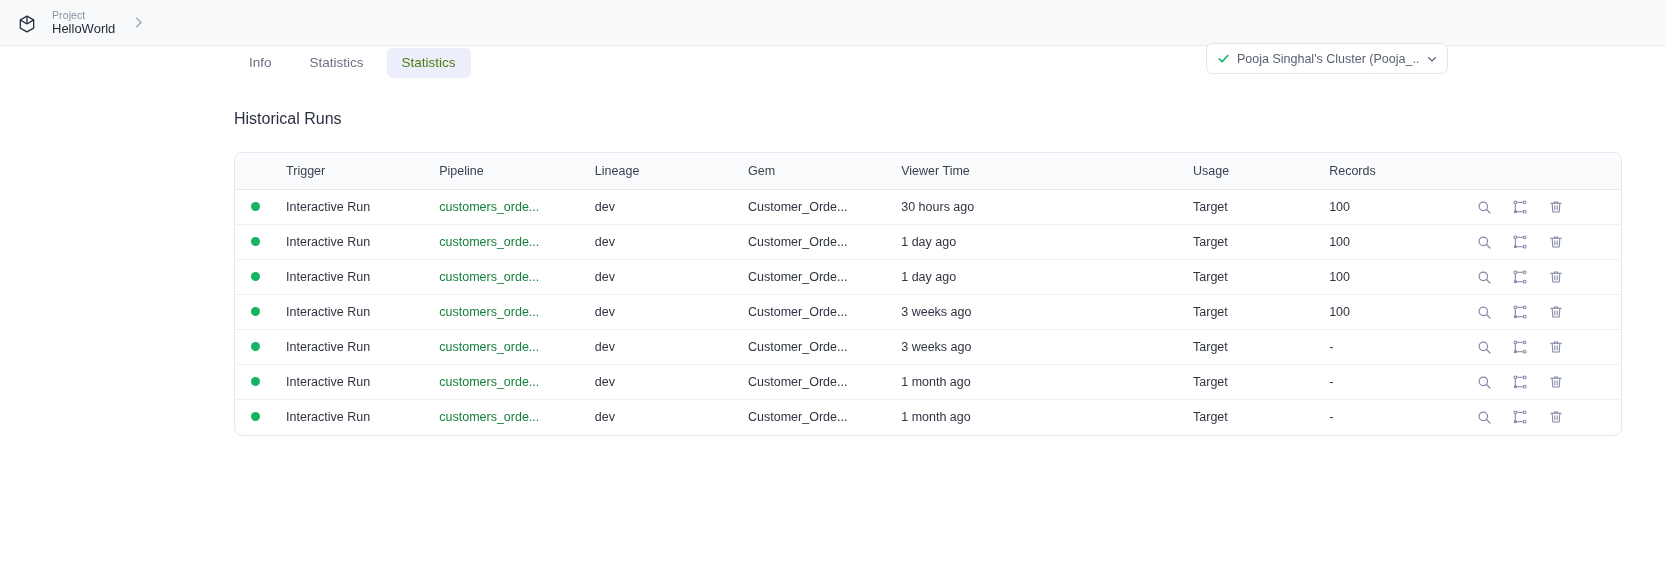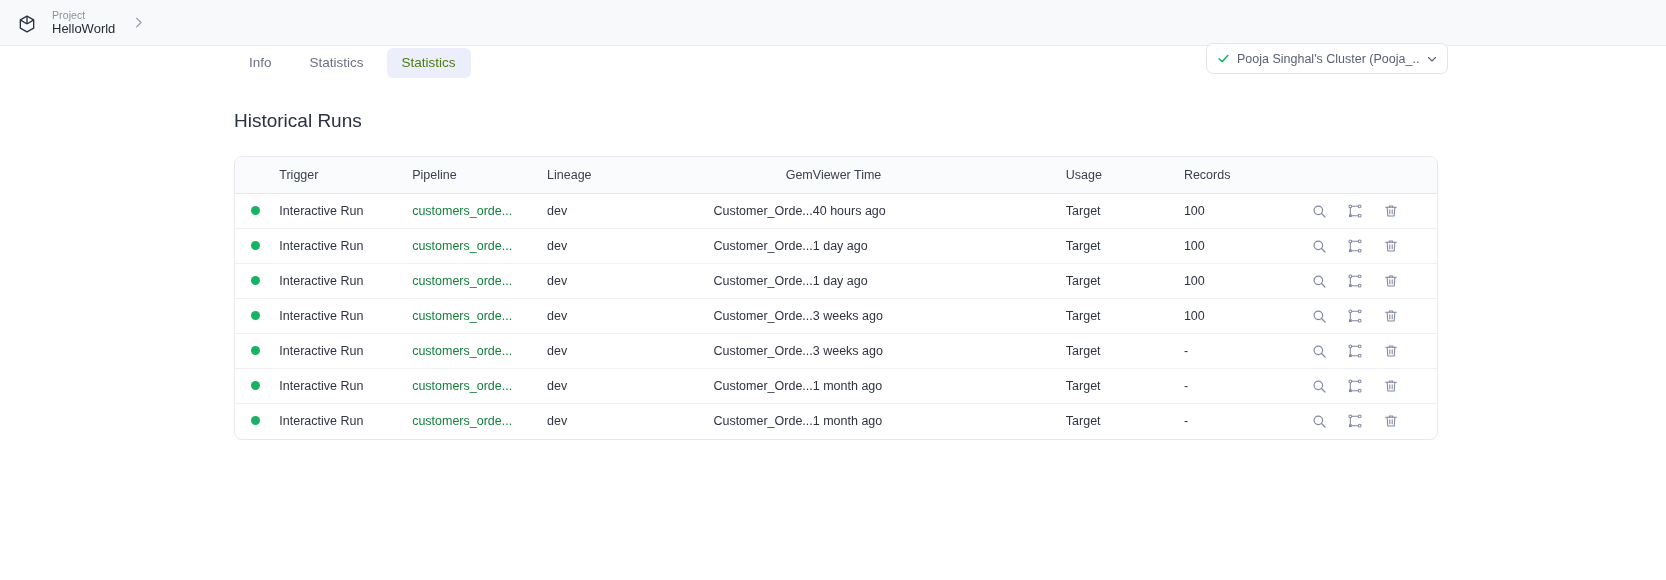--- a/index.html
+++ b/index.html
@@ -115,28 +115,28 @@
     font-size: 12.5px;
     color: #5a6074;
     white-space: nowrap;
     overflow: hidden;
     text-overflow: clip;
     max-width: 182px;
   }
 
   .section-title {
     margin: 30px 0 0 234px;
-    font-size: 19px;
+    font-size: 16px;
     color: #2c3142;
   }
 
   
   .tablewrap {
     margin: 24px 0 0 234px;
-    width: 1204px;
+    width: 1388px;
     border: 1px solid #e6e8ed;
     border-radius: 8px;
     overflow: hidden;
     background: #ffffff;
   }
   table { width: 100%; border-collapse: collapse; }
   thead th {
     background: #fafbfc;
     text-align: left;
     font-size: 12.5px;
@@ -153,21 +153,21 @@
     height: 35px;
     border-bottom: 1px solid #eef0f3;
     vertical-align: middle;
   }
   tbody tr:last-child td { border-bottom: none; }
 
   .c-status { width: 42px; padding-left: 16px !important; }
   .c-trigger { width: 126px; }
   .c-pipeline { width: 128px; }
   .c-branch   { width: 126px; }
-  .c-gem      { width: 126px; text-align: right; }
+  .c-gem      { width: 126px; }
   .c-start    { width: 240px; }
   .c-usage    { width: 112px; }
   .c-records  { width: 120px; }
   .c-actions  { width: 120px; }
 
   thead th.c-status { padding-left: 16px; }
 
   .dot {
     width: 9px; height: 9px;
     border-radius: 50%;
@@ -259,21 +259,21 @@
           <th class="c-actions"></th>
         </tr>
       </thead>
       <tbody id="tbody">
           <tr>
             <td class="c-status"><span class="dot"></span></td>
             <td class="c-trigger">Interactive Run</td>
             <td class="c-pipeline"><a class="link">customers_orde...</a></td>
             <td class="c-branch">dev</td>
             <td class="c-gem">Customer_Orde...</td>
-            <td class="c-start">40 hours ago</td>
+            <td class="c-start">30 hours ago</td>
             <td class="c-usage">Target</td>
             <td class="c-records">100</td>
             <td class="c-actions">
               <div class="actions">
                 <span class="iconbtn">
                   <svg width="16" height="16" viewBox="0 0 24 24" fill="none" stroke="#8287a3" stroke-width="1.8" stroke-linecap="round">
                     <circle cx="11" cy="11" r="6.4"></circle>
                     <path d="M15.8 15.8L21 21"></path>
                   </svg>
                 </span>

